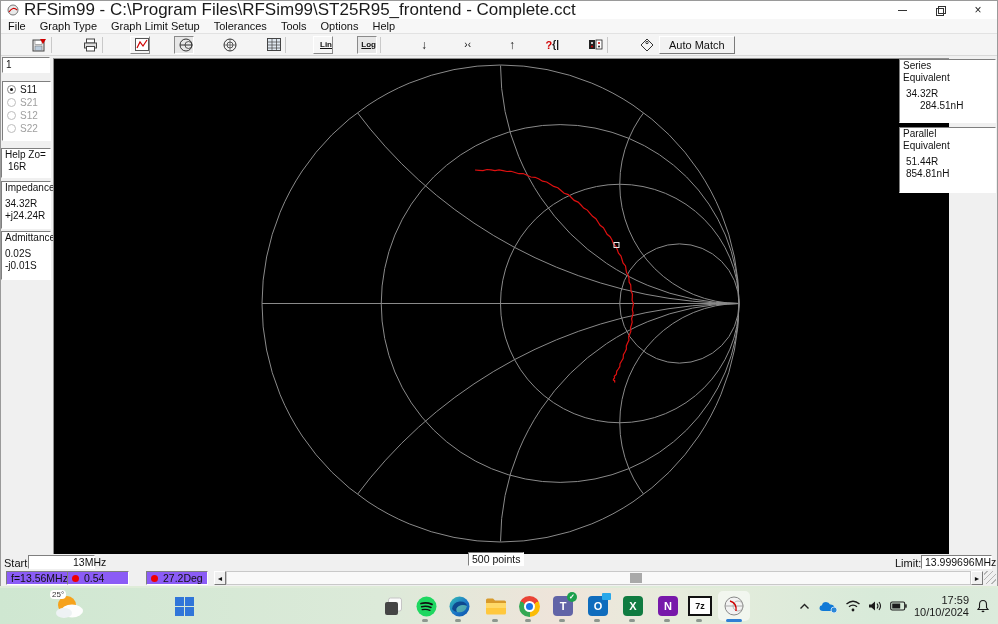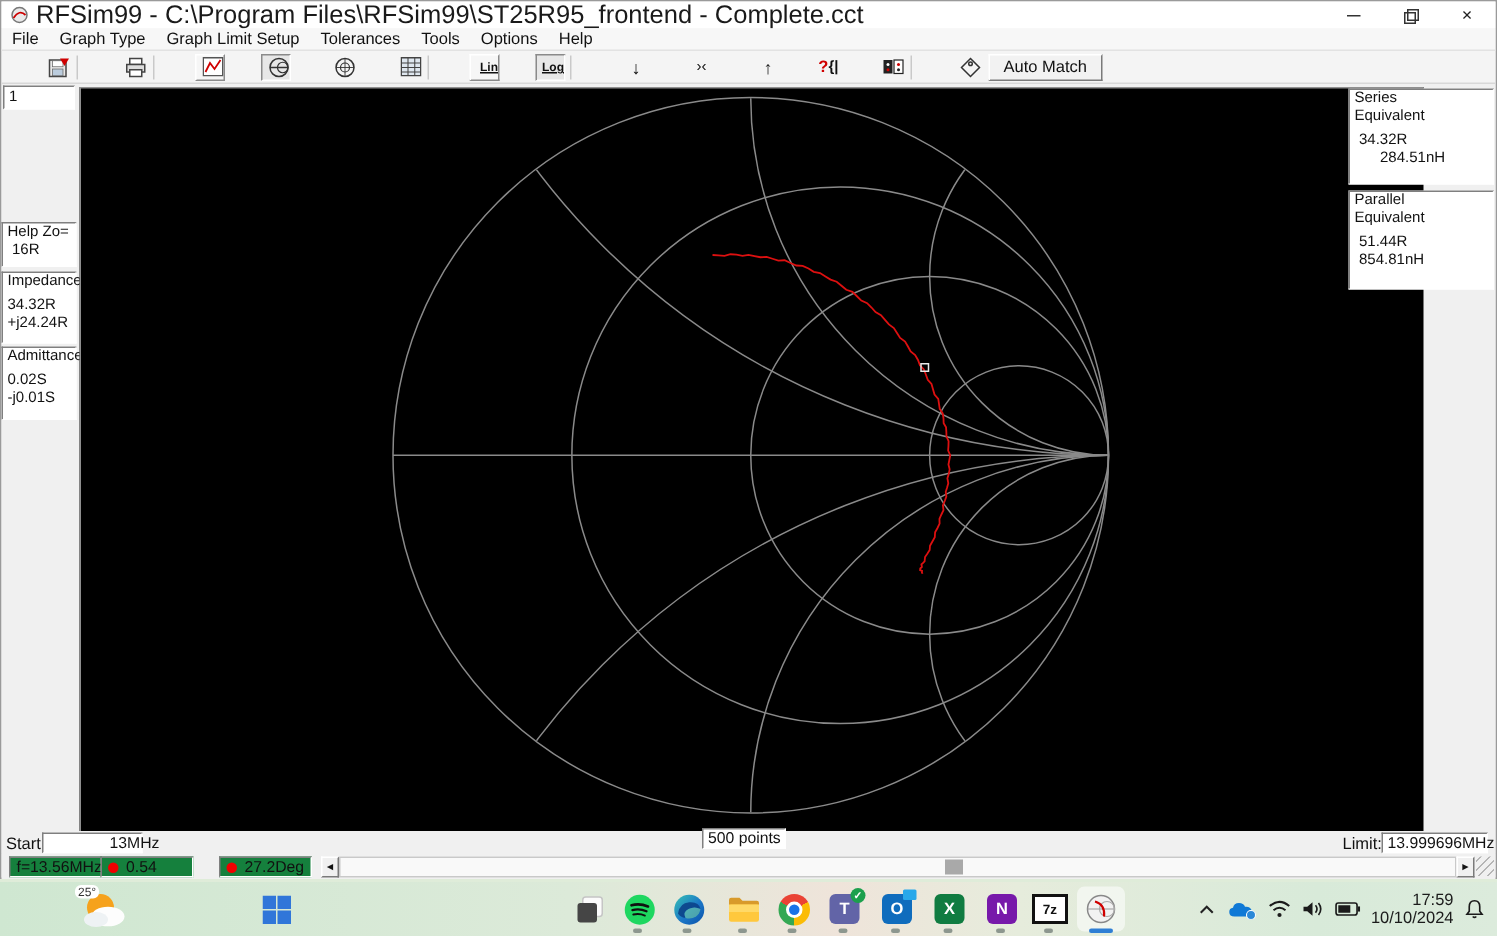--- a/index.html
+++ b/index.html
@@ -61,21 +61,21 @@
   .radio-label { font-size:10px; color:#111; }
   .radio-row.disabled .radio-label { color:#9f9f9f; }
   .radio-row.disabled .radio-dot { border-color:#bdbdbd; }
 
   
   .row1 { position:absolute; left:0; top:553px; width:996px; height:15px; background:#f0f0f0; }
   .row2 { position:absolute; left:0; top:568px; width:996px; height:17px; background:#f0f0f0; }
   .small-label { position:absolute; font-size:11px; color:#111; }
   .field { position:absolute; background:#fff; border:1px solid; border-color:#7f7f7f #fff #fff #7f7f7f;
     font-size:10.5px; color:#111; padding-left:3px; line-height:12px; }
-  .status-box { position:absolute; top:2px; height:14px; background:#15803d; border:1px solid;
+  .status-box { position:absolute; top:2px; height:14px; background:#8b5cf6; border:1px solid;
     border-color:#7f7f7f #fff #fff #7f7f7f; font-size:10.5px; color:#111; display:flex; align-items:center; padding:0 4px; }
   .red-dot { width:7px; height:7px; border-radius:50%; background:#f00000; margin-right:5px; flex:none; }
   .scroll-arrow { position:absolute; top:2px; width:12px; height:14px; background:#f0f0f0; border:1px solid;
     border-color:#ffffff #7a7a7a #7a7a7a #ffffff; font-size:7px; color:#111; display:flex; align-items:center; justify-content:center; }
   .scroll-track { position:absolute; left:225px; top:2px; width:745px; height:14px; background:#f9f9f9;
     border:1px solid #c9c9c9; }
   .scroll-thumb { position:absolute; left:403px; top:1px; width:12px; height:10px; background:#a9a9a9; }
   .resize-grip { position:absolute; right:1px; top:2px; width:12px; height:13px;
     background:repeating-linear-gradient(135deg, transparent 0 2px, #b5b5b5 2px 3px, transparent 3px 4px); }
 
@@ -234,20 +234,38 @@
           <circle cx="7" cy="4.5" r="1.2" fill="none" stroke="#333"></circle>
         </svg>
       </div>
       <div class="auto-match-btn">Auto Match</div>
     </div>
 
     <div class="main">
 
       <div class="marker-input">1</div>
 
+      <div class="panel-box" style="left:1px; top:25px; width:49px; height:60px;">
+        <div class="radio-row">
+          <span class="radio-dot checked"></span>
+          <span class="radio-label">S11</span>
+        </div>
+        <div class="radio-row disabled">
+          <span class="radio-dot"></span>
+          <span class="radio-label">S21</span>
+        </div>
+        <div class="radio-row disabled">
+          <span class="radio-dot"></span>
+          <span class="radio-label">S12</span>
+        </div>
+        <div class="radio-row disabled">
+          <span class="radio-dot"></span>
+          <span class="radio-label">S22</span>
+        </div>
+      </div>
 
       <div class="panel-box" style="left:0; top:92px; width:50px; height:30px;">
         <div class="bx-line">Help Zo=</div>
         <div class="bx-line" style="padding-left:6px;">16R</div>
       </div>
 
       <div class="panel-box" style="left:0; top:125px; width:50px; height:48px;">
         <div class="bx-line">Impedance</div>
         <div class="bx-line" style="margin-top:4px;">34.32R</div>
         <div class="bx-line">+j24.24R</div>

